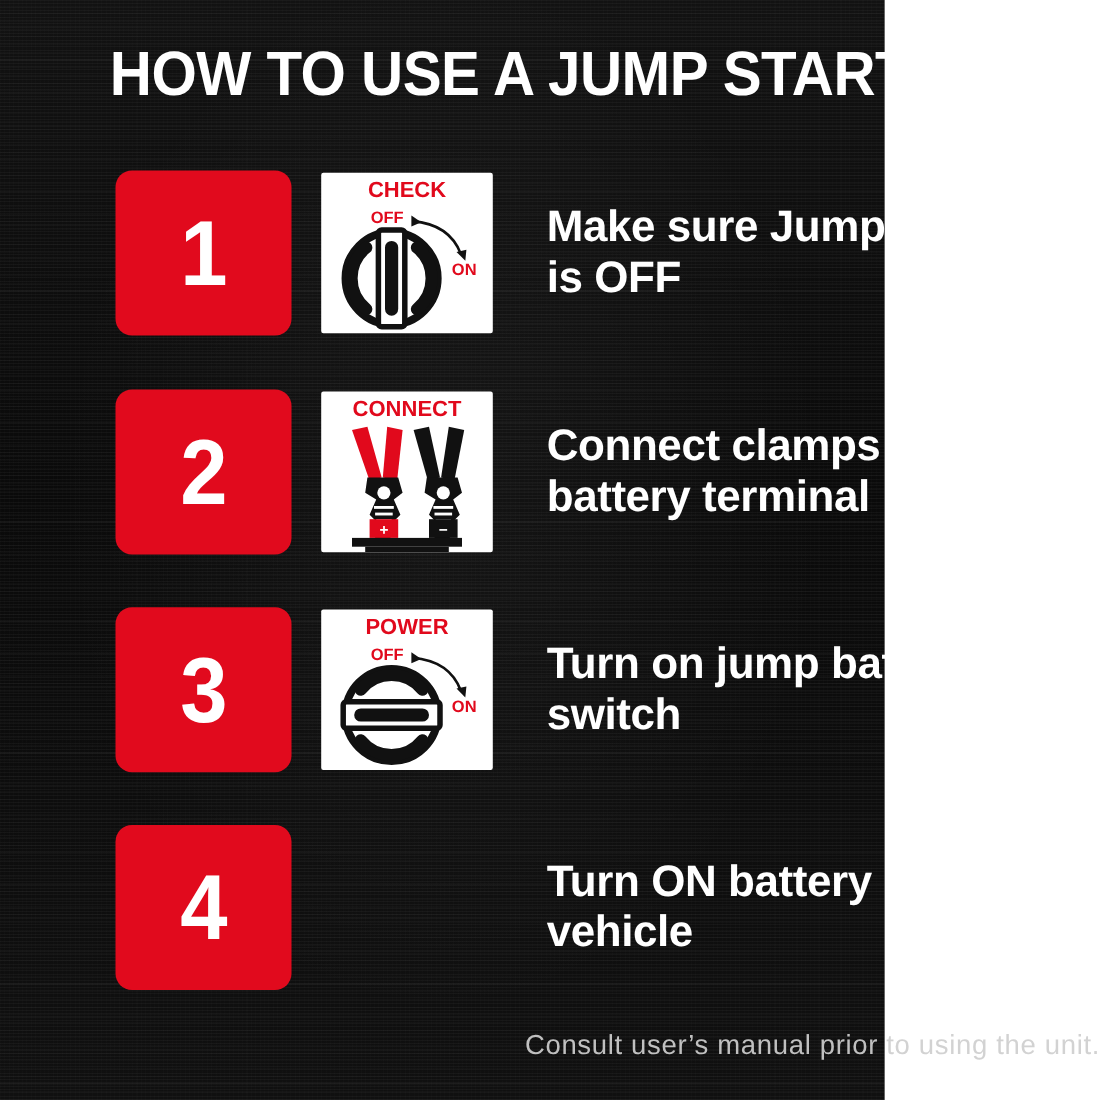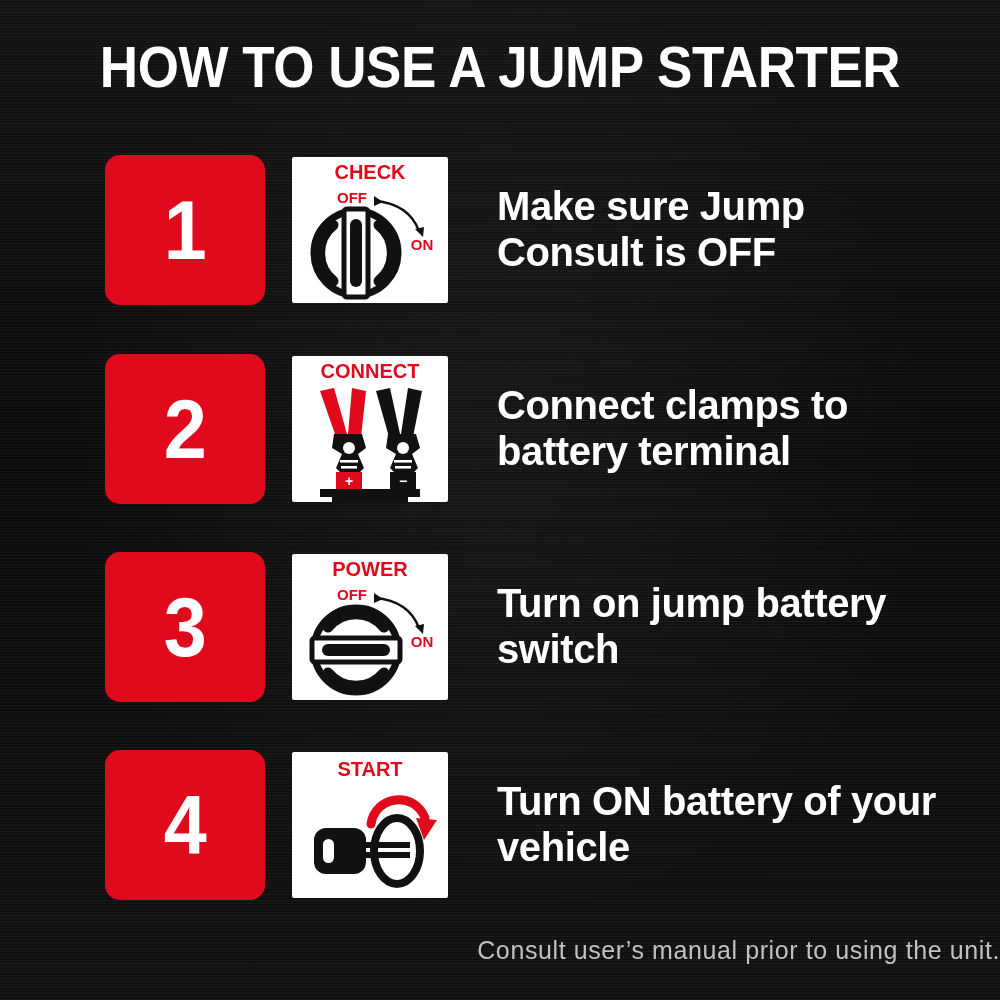--- a/index.html
+++ b/index.html
@@ -6,21 +6,21 @@
 
   html, body {
     width:1000px; height:1000px;
     overflow:hidden;
     font-family:"Liberation Sans", sans-serif;
   }
 
   
   #page {
     position:relative;
-    width:1000px; height:1000px;
+    width:804px; height:1000px;
     background-color:#0b0b0b;
     background-image:
       repeating-linear-gradient(0deg,
         rgba(255,255,255,0.035) 0px,
         rgba(255,255,255,0.035) 1px,
         rgba(0,0,0,0.0) 1px,
         rgba(0,0,0,0.0) 3px),
       repeating-linear-gradient(0deg,
         rgba(255,255,255,0.018) 0px,
         rgba(255,255,255,0.018) 1px,
@@ -139,21 +139,21 @@
         <g>
           <circle cx="64" cy="96" r="42" fill="none" stroke="#111111" stroke-width="7"></circle>
           <path d="M41 68 A36 36 0 0 0 41 124" fill="none" stroke="#111111" stroke-width="11" stroke-linecap="round"></path>
           <path d="M87 68 A36 36 0 0 1 87 124" fill="none" stroke="#111111" stroke-width="11" stroke-linecap="round"></path>
           <rect x="52" y="52" width="24" height="88" rx="3" fill="#ffffff" stroke="#111111" stroke-width="5"></rect>
           <rect x="58" y="62" width="12" height="68" rx="6" fill="#111111"></rect>
         </g>
       </svg>
     </div>
 
-    <div class="steptext">Make sure Jump Consult is OFF</div>
+    <div class="steptext">Make sure Jump Starter is OFF</div>
   </div>
 
   <div class="row" data-row="1">
     <div class="badge">
       <span class="badge-num">2</span>
     </div>
 
     <div class="card">
       <svg viewBox="0 0 156 146" xmlns="http://www.w3.org/2000/svg">
         <text x="78" y="22" text-anchor="middle" fill="#e1091c" font-family="Liberation Sans, sans-serif" font-size="20" font-weight="bold">CONNECT</text>
@@ -224,38 +224,18 @@
     </div>
 
     <div class="steptext">Turn on jump battery switch</div>
   </div>
 
   <div class="row" data-row="3">
     <div class="badge">
       <span class="badge-num">4</span>
     </div>
 
-    <div class="card">
-      <svg viewBox="0 0 156 146" xmlns="http://www.w3.org/2000/svg">
-        <text x="78" y="24" text-anchor="middle" fill="#e1091c" font-family="Liberation Sans, sans-serif" font-size="20" font-weight="bold">START</text>
-
-        <g>
-          <path d="M79 72 C83 44, 122 38, 133 66" fill="none" stroke="#e1091c" stroke-width="9" stroke-linecap="round"></path>
-          <polygon points="124,66 145,68 132,88" fill="#e1091c"></polygon>
-        </g>
-
-        <rect x="22" y="76" width="52" height="46" rx="12" fill="#111111"></rect>
-        <rect x="31" y="87" width="11" height="24" rx="5.5" fill="#ffffff"></rect>
-
-        <g fill="#111111">
-          <rect x="72" y="90" width="46" height="6"></rect>
-          <rect x="72" y="100" width="46" height="6"></rect>
-        </g>
-
-        <ellipse cx="105" cy="99" rx="23" ry="33" fill="none" stroke="#111111" stroke-width="8"></ellipse>
-      </svg>
-    </div>
 
     <div class="steptext">Turn ON battery of your vehicle</div>
   </div>
 
   <div id="footer">Consult user’s manual prior to using the unit.</div>
 </div>
 
 </body></html>

